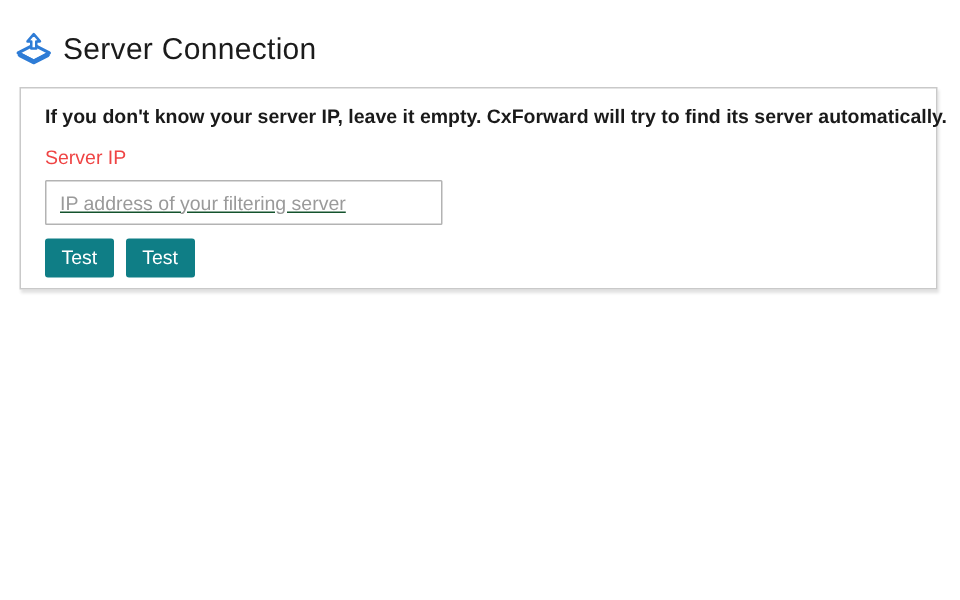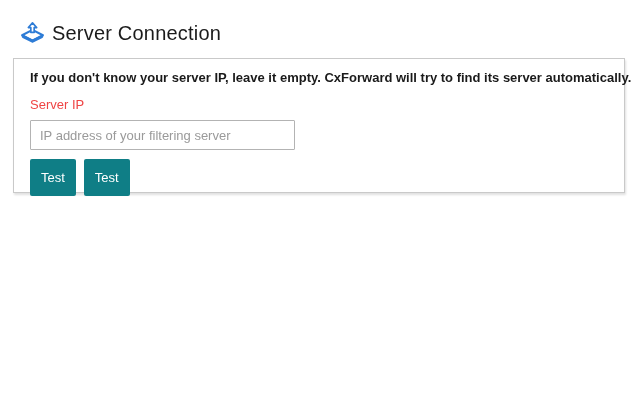--- a/index.html
+++ b/index.html
@@ -7,21 +7,21 @@
     margin: 0; padding: 0;
     width: 640px; height: 400px;
     background: #ffffff;
     font-family: "Liberation Sans", sans-serif;
     overflow: hidden;
   }
   .header {
     display: flex;
     align-items: center;
     gap: 7px;
-    padding: 19px 0 0 20px;
+    padding: 19px 0 0 10px;
     height: 47px;
   }
   .header .icon-wrap {
     width: 25px; height: 26px;
     display: inline-flex;
     align-items: center;
     justify-content: center;
   }
   .page-title {
     margin: 0;
@@ -57,33 +57,34 @@
   .ip-input {
     display: block;
     margin-top: 8px;
     width: 265px;
     height: 30px;
     border: 1px solid #b3b3b3;
     border-radius: 1px;
     padding: 0 9px;
     font-size: 13px;
     font-family: inherit;
-    color: #4c1d95;
+    color: #14532d;
     outline: none;
     background: #ffffff;
+    text-decoration: underline;
   }
   .ip-input::placeholder { color: #9a9a9a; opacity: 1; }
   .button-row {
     display: flex;
     gap: 8px;
     margin-top: 9px;
   }
   .btn {
     min-width: 42px;
-    height: 37px;
+    height: 26px;
     padding: 0 11px;
     background: var(--teal, #0f7e86);
     color: #ffffff;
     border: none;
     border-radius: 2px;
     font-size: 13px;
     font-family: inherit;
     line-height: 24px;
     cursor: pointer;
   }

